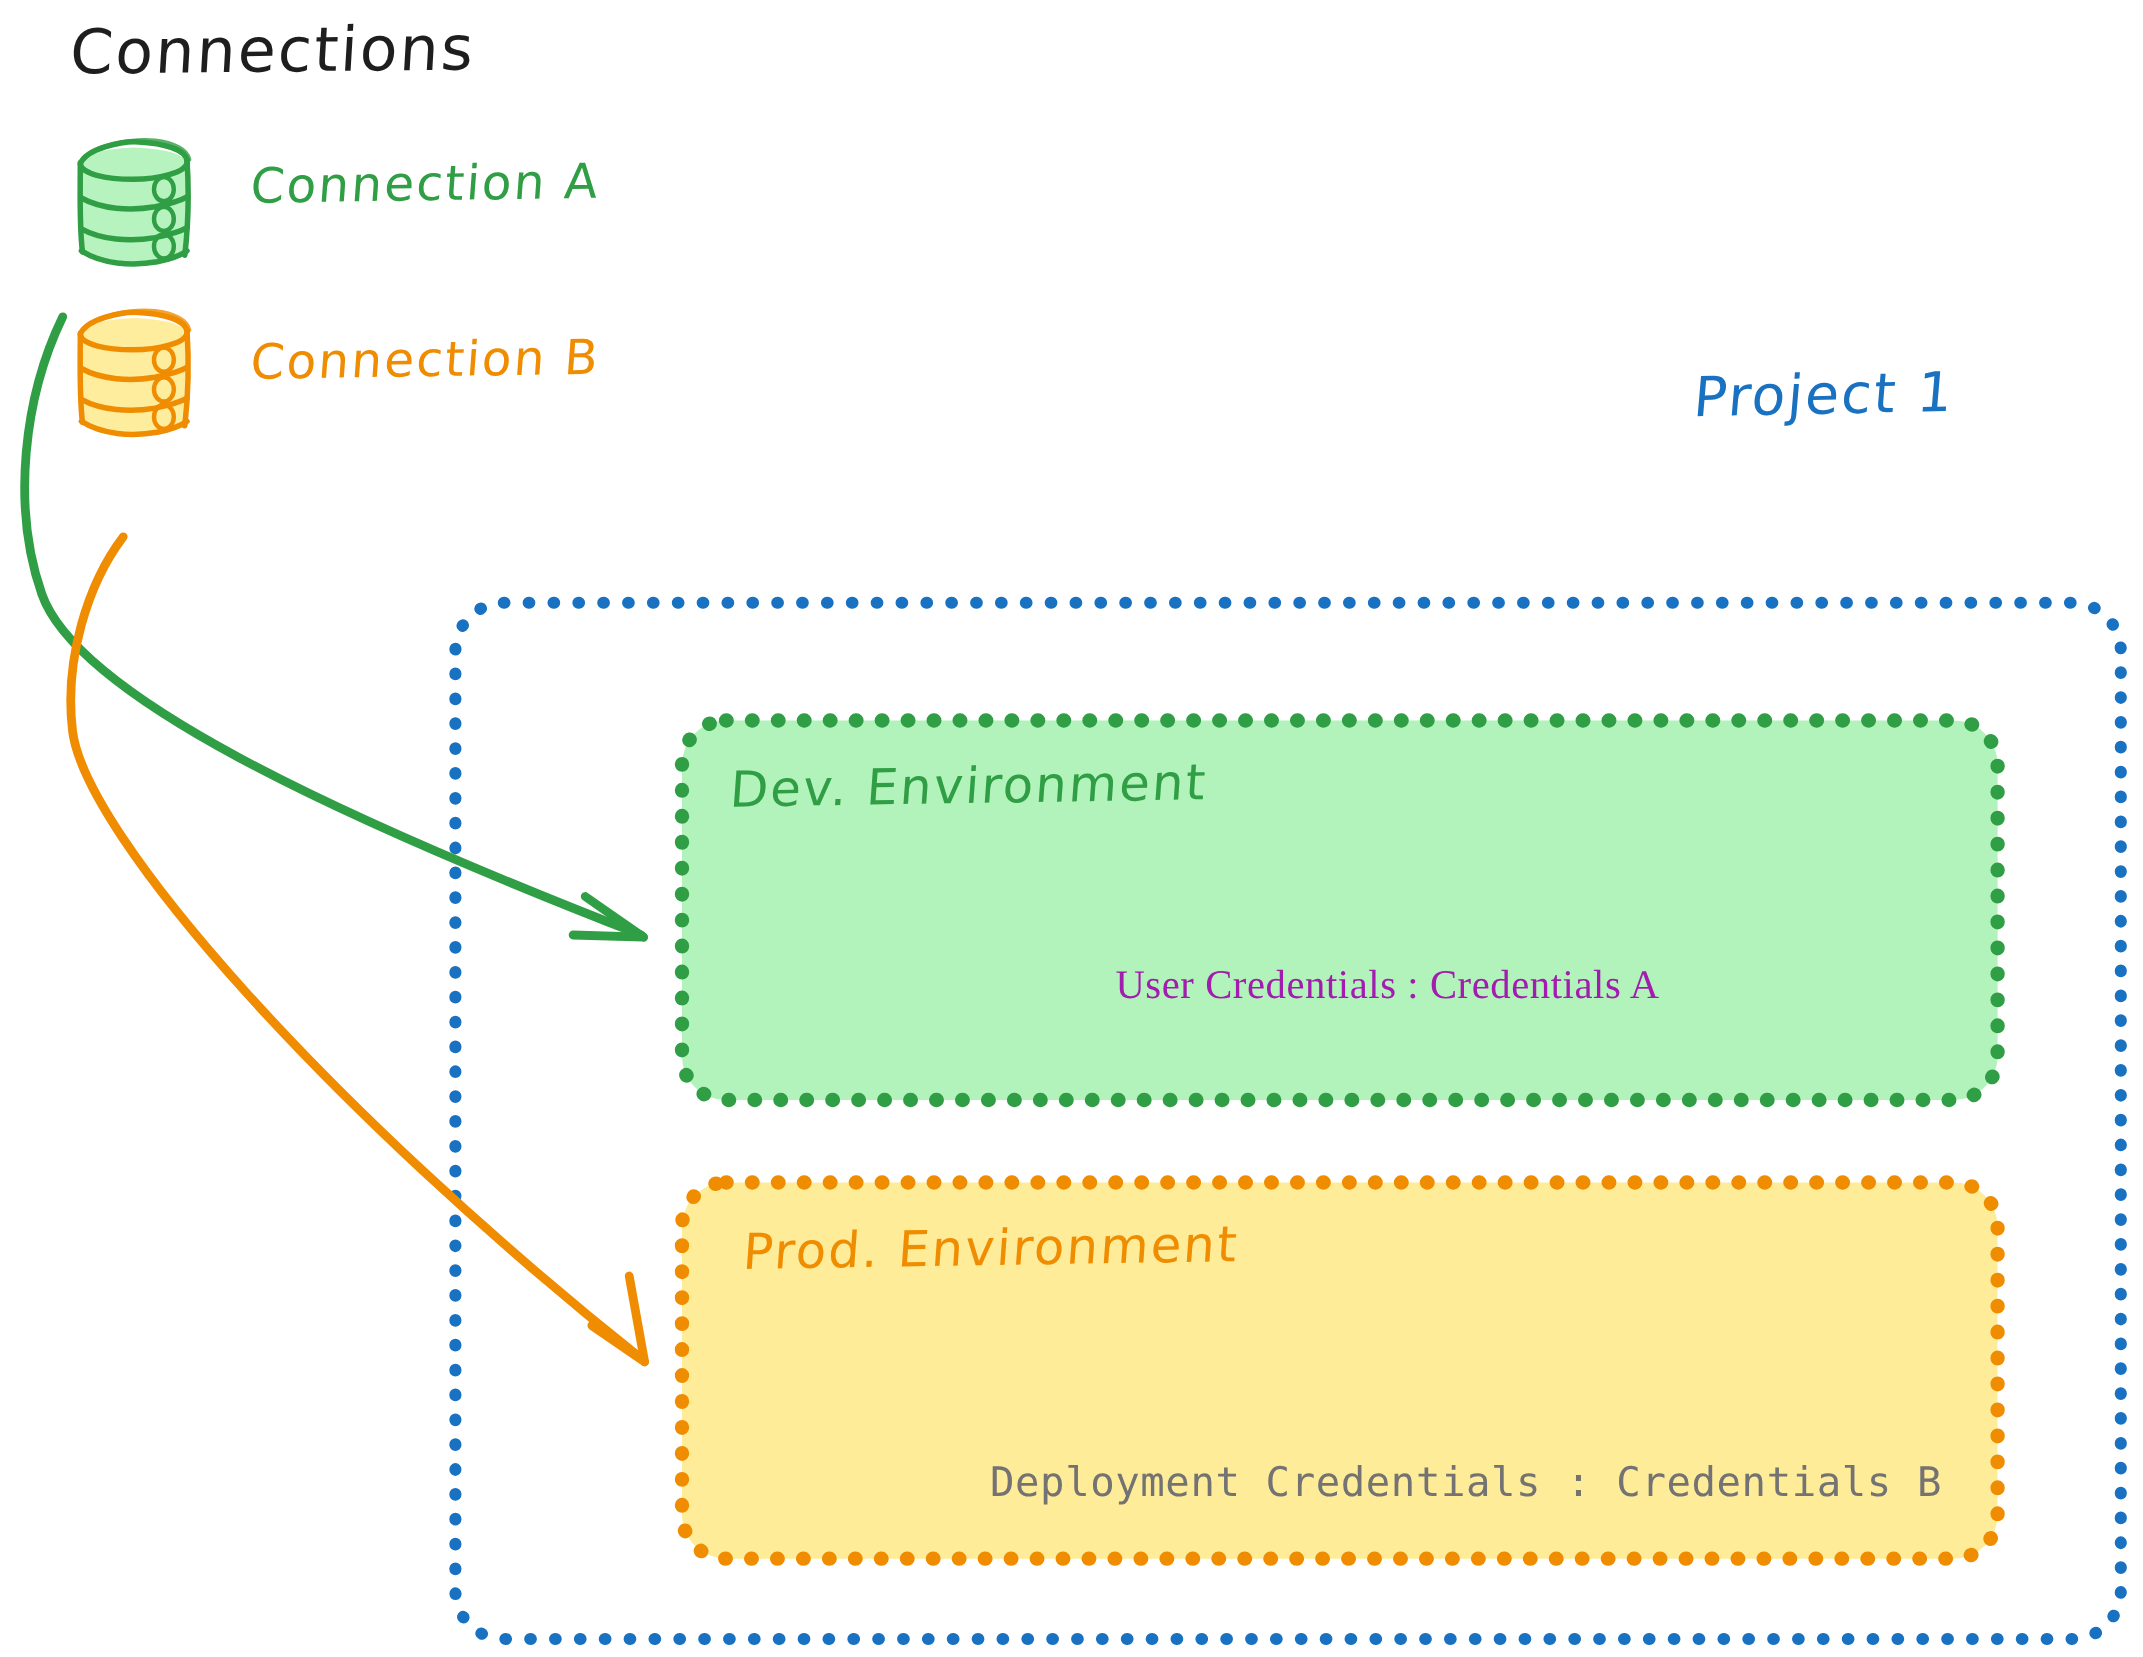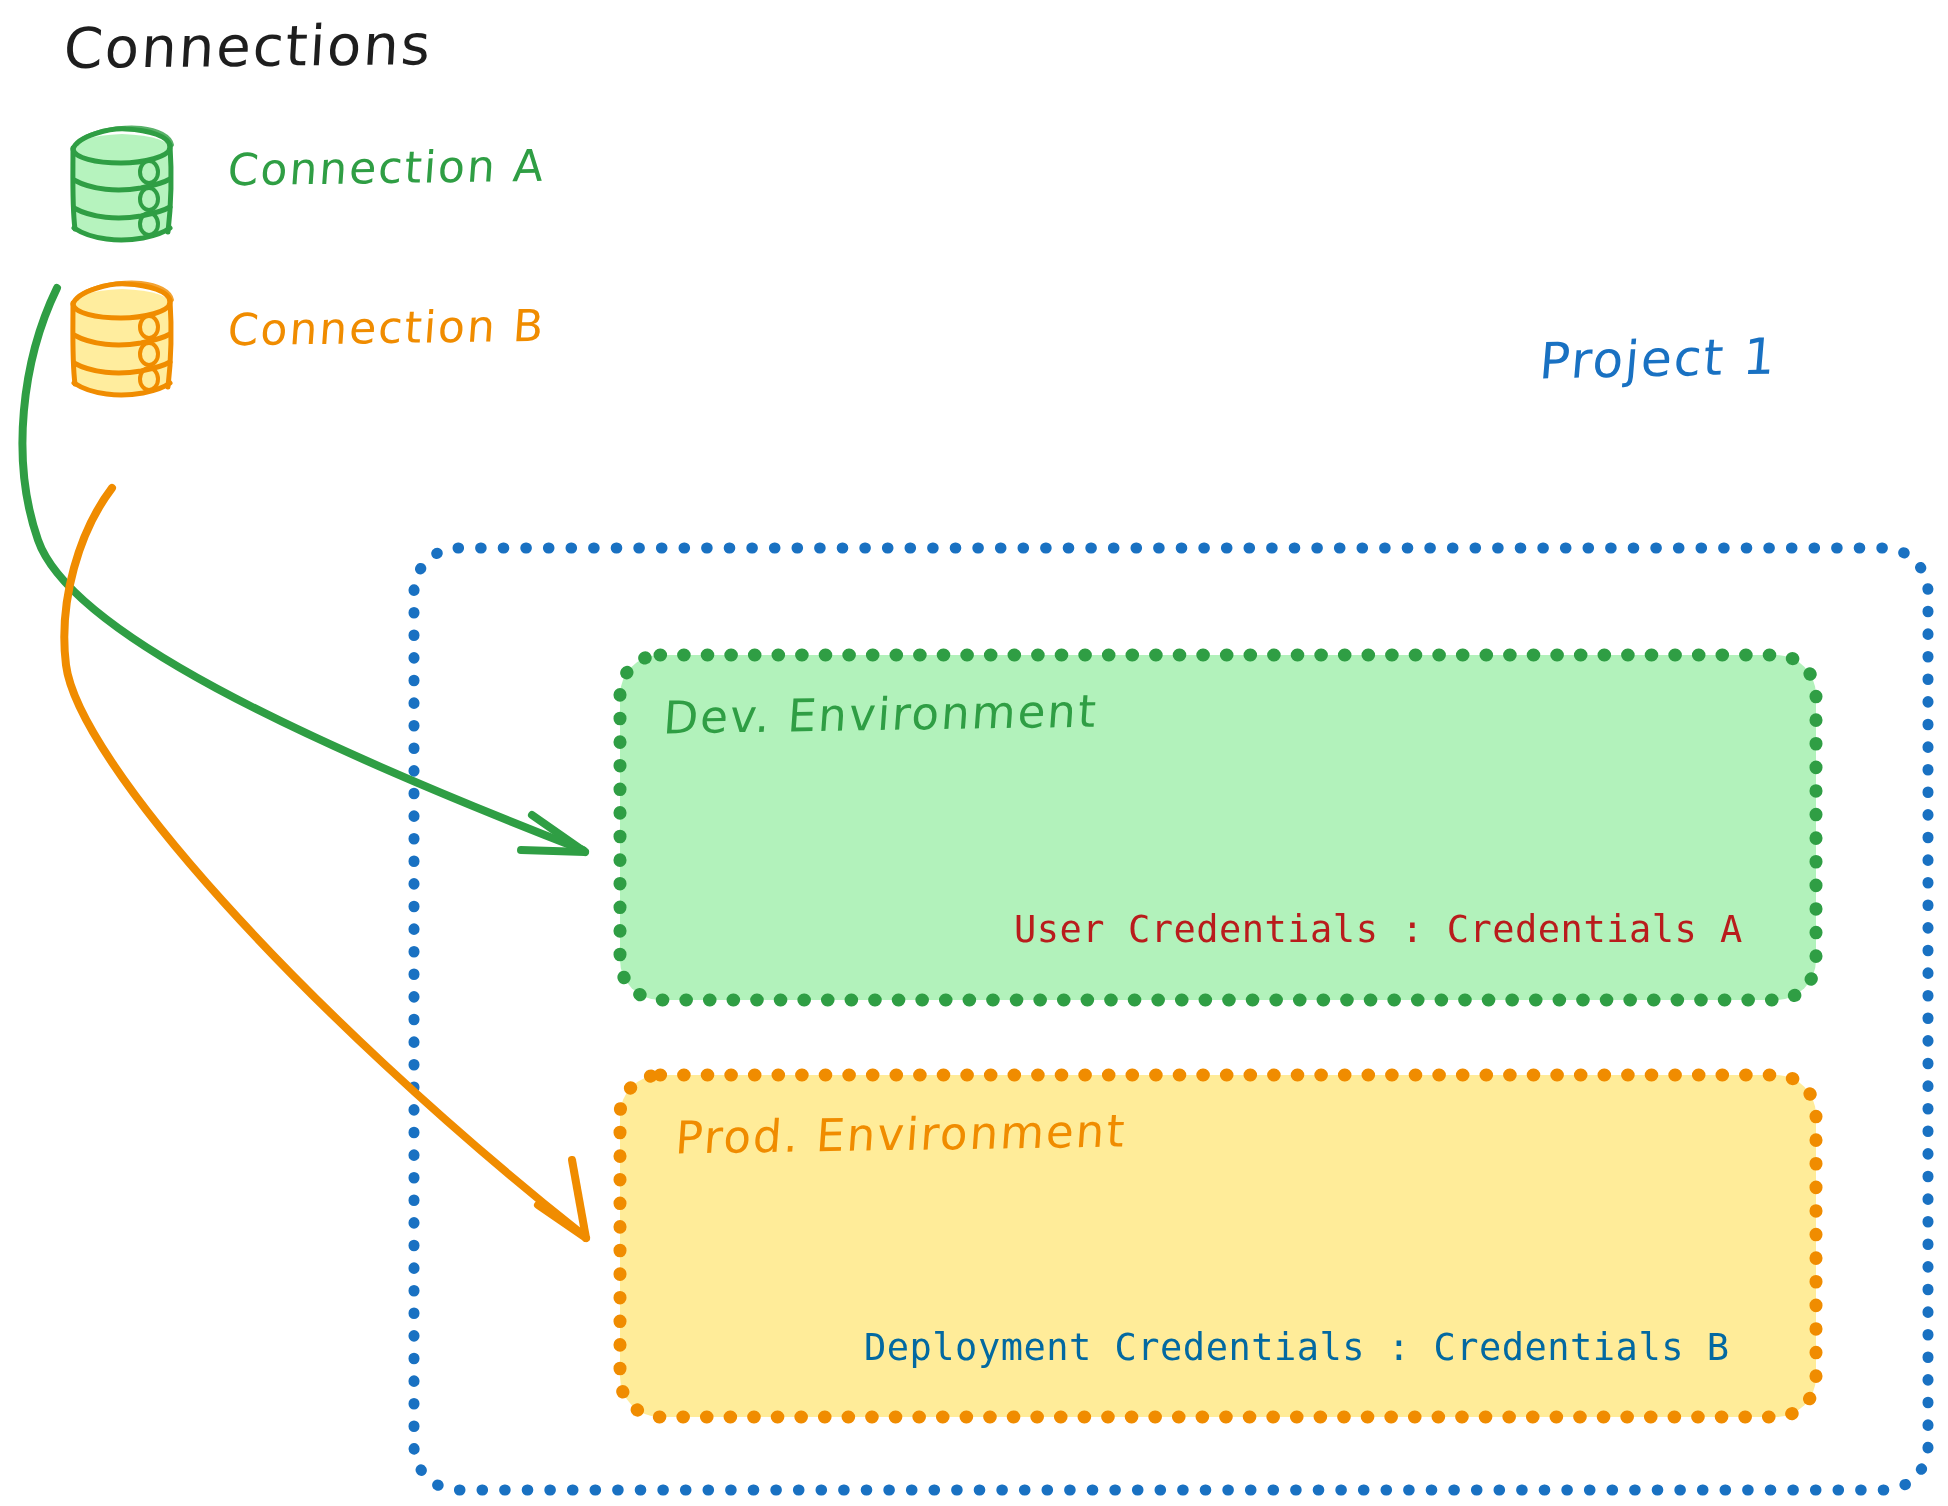--- a/index.html
+++ b/index.html
@@ -86,30 +86,31 @@
   #label-prod-env {
     left: 676px;
     top: 1108px;
     font-size: 45px;
     color: #f08c00;
     transform: skewX(-5deg) rotate(-0.9deg);
     letter-spacing: 2px;
   }
   #label-dev-credentials {
     left: 1014px;
-    top: 908px;
+    top: 874px;
     font-size: 37px;
-    color: #b91c1c;
+    color: #a21caf;
     letter-spacing: 0.5px;
+    font-family: Liberation Serif, serif;
   }
   #label-prod-credentials {
-    left: 864px;
+    left: 900px;
     top: 1326px;
     font-size: 37px;
-    color: #0369a1;
+    color: #737373;
     letter-spacing: 0.5px;
   }
 </style>
 </head>
 <body>
 
 <div id="canvas">
 
   <svg class="layer" id="svg-layer" viewBox="0 0 1948 1506" xmlns="http://www.w3.org/2000/svg">
 

